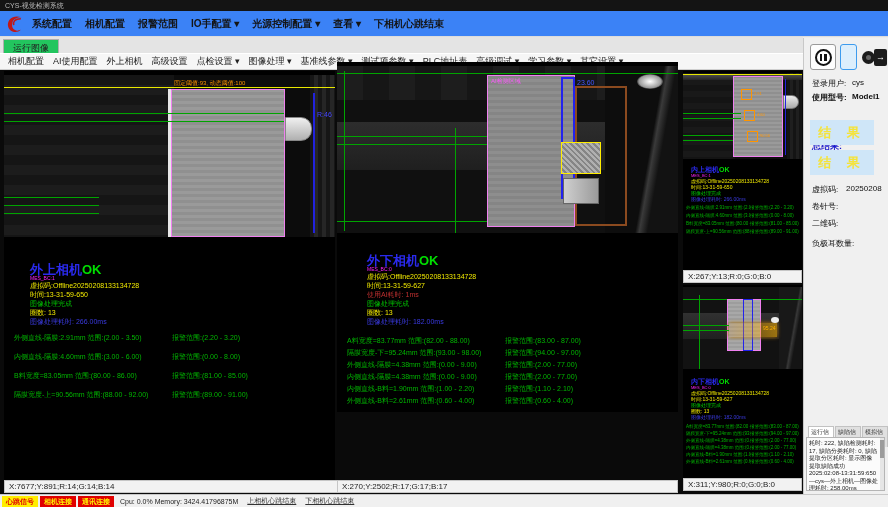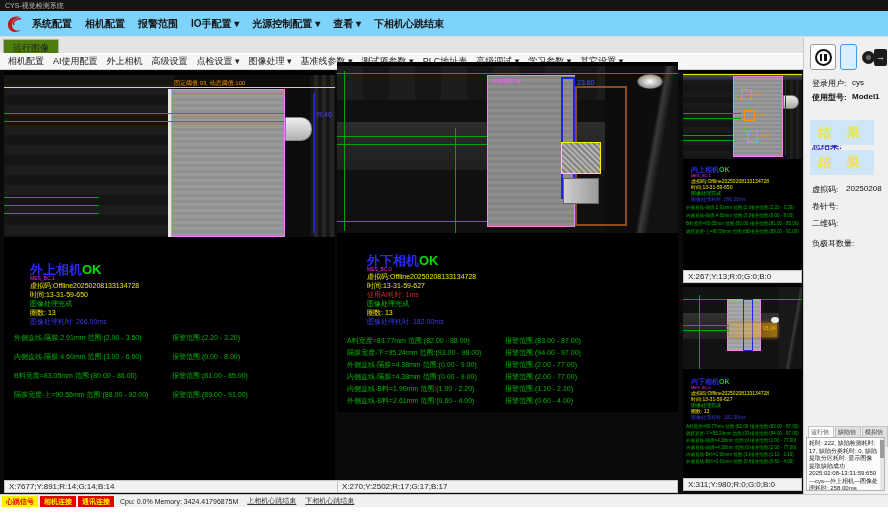--- a/index.html
+++ b/index.html
@@ -4,26 +4,26 @@
 <style>
   * { margin:0; padding:0; box-sizing:border-box; }
   html,body { width:888px; height:522px; overflow:hidden; background:#fff;
     font-family:"Liberation Sans", sans-serif; }
   #stage { position:relative; width:888px; height:522px; background:#ececec; overflow:hidden; }
   .abs { position:absolute; }
 
   
   .titlebar { left:0; top:0; width:888px; height:11px; background:#141414; color:#b8b8b8;
     font-size:7px; line-height:11px; padding-left:5px; }
-  .menubar { left:0; top:11px; width:888px; height:26px; background:#7dd3fc;
+  .menubar { left:0; top:11px; width:888px; height:26px; background:#3b82f6;
     border-bottom:1px solid #dcdcdc; display:flex; align-items:center; }
   .menu-items { display:flex; gap:13px; margin-left:8px; }
   .menu-items span { font-size:10px; font-weight:bold; color:#141414; cursor:default; }
   .tabrow { left:0; top:37px; width:803px; height:16px; background:#e4e4e4; }
-  .tab { display:inline-block; margin-left:3px; background:#4d7c0f; border:1px solid #b0b0b0;
+  .tab { display:inline-block; margin-left:3px; background:#22c55e; border:1px solid #b0b0b0;
     border-bottom:none; font-size:9px; padding:2px 9px 1px; color:#222; }
   .toolbar { left:0; top:53px; width:803px; height:17px; background:#f6f6f6;
     border-top:1px solid #fff; border-bottom:1px solid #cfcfcf; display:flex; align-items:center; }
   .toolbar-items { display:flex; gap:9px; margin-left:8px; }
   .toolbar-items span { font-size:9px; color:#222; }
 
   .mainbg { left:0; top:70px; width:803px; height:424px; background:#0a0a0a; }
 
   
   .view { background:#000; overflow:hidden; }

